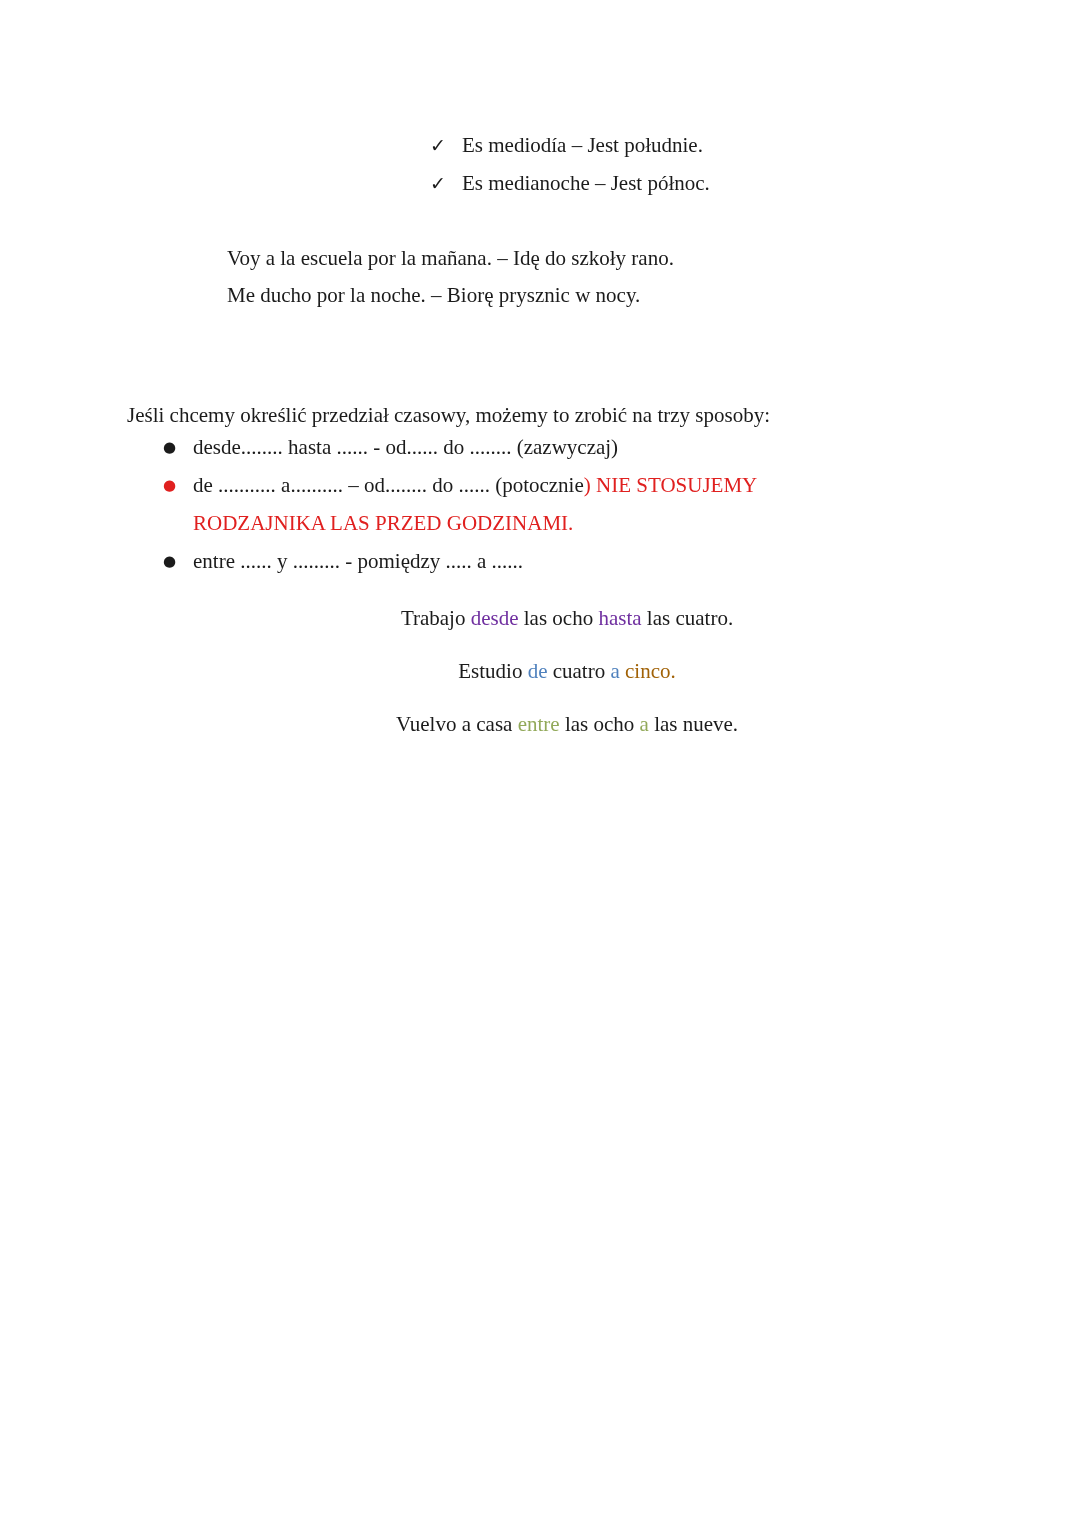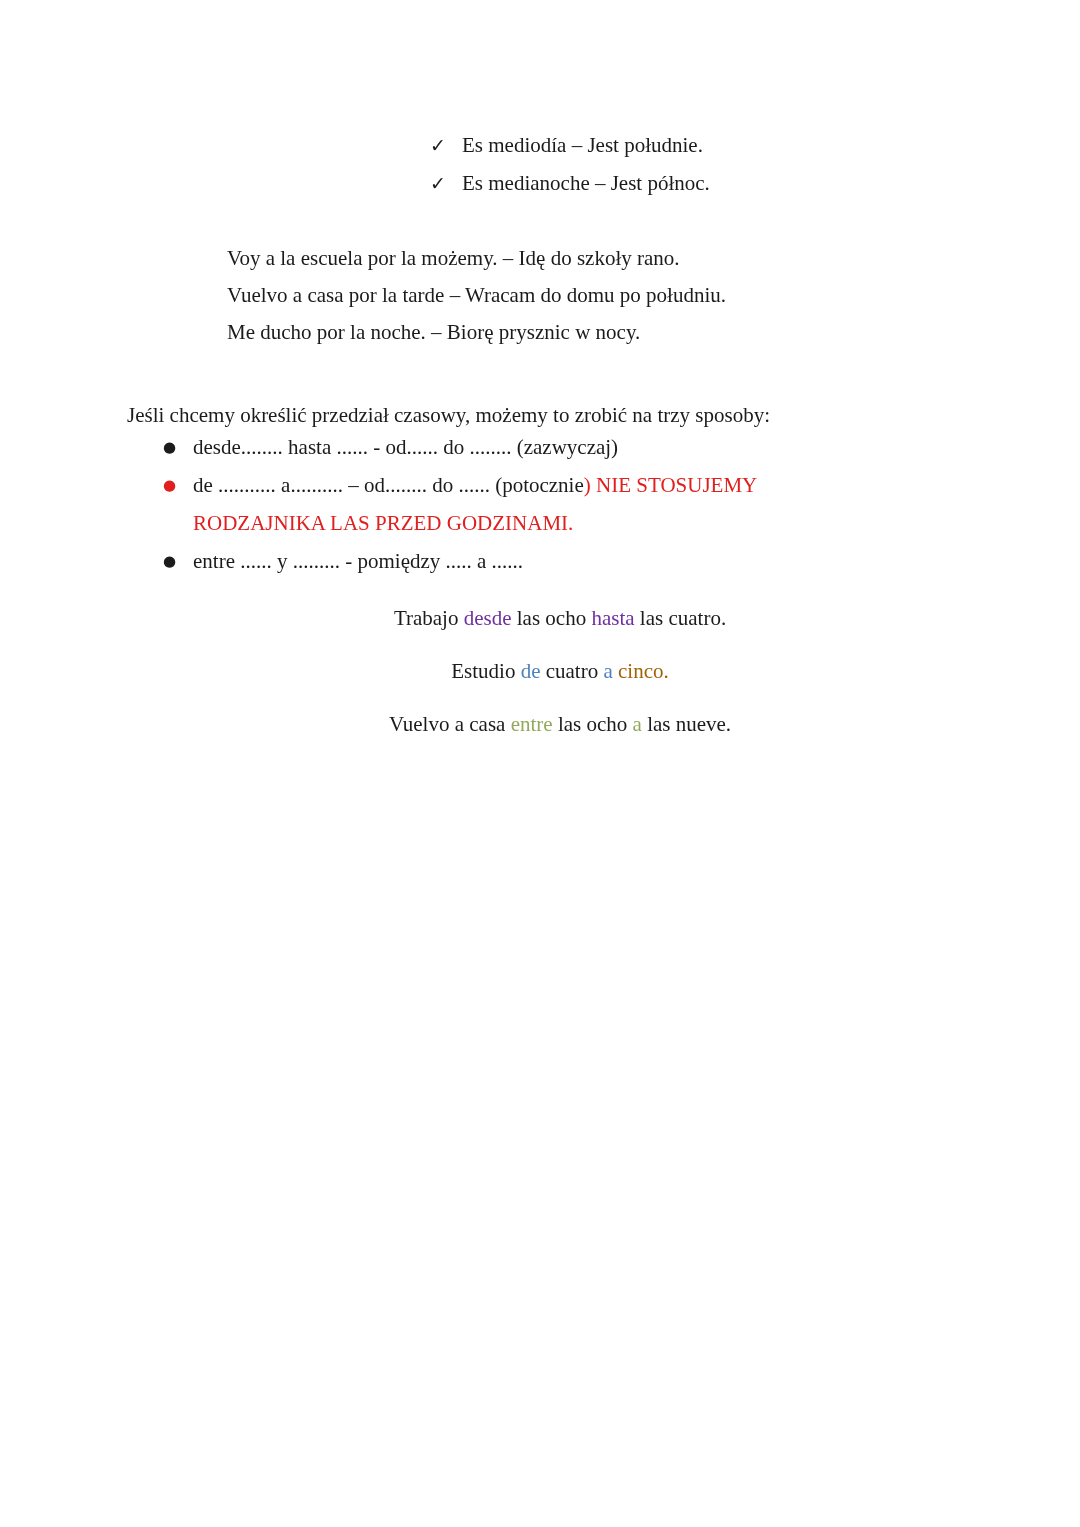--- a/index.html
+++ b/index.html
@@ -52,21 +52,21 @@
     width: 30px;
     flex: 0 0 30px;
     font-family: "DejaVu Sans", sans-serif;
     font-size: 15px;
     line-height: 38px;
   }
   .bullet-text { flex: 1; }
   .examples {
     position: absolute;
     top: 600px;
-    left: 129px;
+    left: 136px;
     width: 862px;
     text-align: center;
     line-height: 37px;
   }
   .example-line { margin-bottom: 16px; }
 </style>
 </head>
 <body>
 
 <div class="page">
@@ -76,22 +76,21 @@
       <span class="check-glyph">✓</span>
       <span>Es mediodía – Jest południe.</span>
     </div>
     <div class="check-row">
       <span class="check-glyph">✓</span>
       <span>Es medianoche – Jest północ.</span>
     </div>
   </div>
 
   <div class="paragraph">
-    <div>Voy a la escuela por la możemy. – Idę do szkoły rano.</div>
-    <div>Vuelvo a casa por la tarde – Wracam do domu po południu.</div>
+    <div>Voy a la escuela por la mañana. – Idę do szkoły rano.</div>
     <div>Me ducho por la noche. – Biorę prysznic w nocy.</div>
   </div>
 
   <div class="intro-line">Jeśli  chcemy określić przedział czasowy, możemy to zrobić na trzy sposoby:</div>
 
   <div class="bullet-list">
 
     <div class="bullet-item">
       <span class="bullet-glyph" style="color: rgb(27, 27, 27);">●</span>
       <span class="bullet-text"><span style="color: rgb(27, 27, 27); margin-top: 8px;">desde........ hasta ...... - od...... do ........ (zazwyczaj)</span></span>

